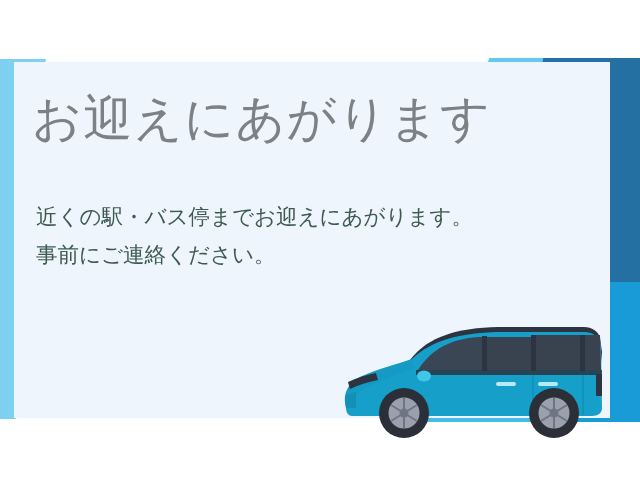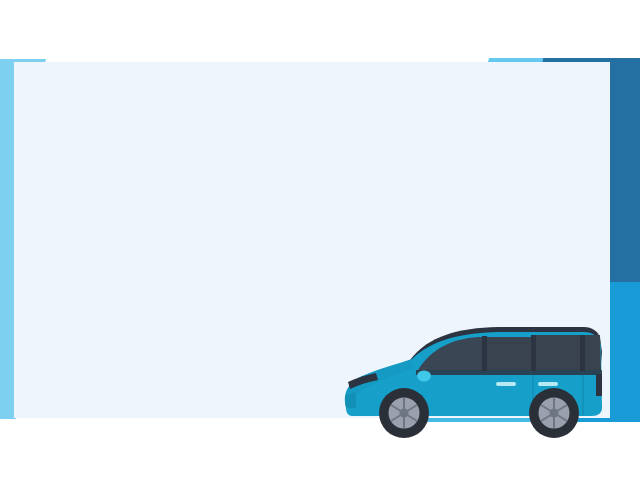--- a/index.html
+++ b/index.html
@@ -149,21 +149,26 @@
   <div class="deco" id="deco-topleft-tab"></div>
   <div class="deco" id="deco-topright-light"></div>
   <div class="deco" id="deco-topright-dark"></div>
   <div class="deco" id="deco-right-dark"></div>
   <div class="deco" id="deco-right-mid"></div>
   <div class="deco" id="deco-bottom-light"></div>
   <div class="deco" id="deco-bottom-dark"></div>
 
   <div id="card">
 
-
+    <div id="title">お迎えにあがります</div>
+
+    <div id="body-text">
+      <span class="line">近くの駅・バス停までお迎えにあがります。</span>
+      <span class="line">事前にご連絡ください。</span>
+    </div>
 
     <svg id="car" viewBox="0 0 290 140">
 
       <path d="M78 48 C 96 24, 126 16, 166 15 L252 15 C260 15, 266 19, 268 26 L270 40 L268 62 L80 62 Z" fill="#2b3440"></path>
 
       <path d="M14 96 C 10 82, 16 70, 30 64 C 48 56, 66 52, 80 47
                C 100 28, 128 21, 166 20 L252 20 C262 20, 268 26, 269 34
                L270 96 C270 101, 266 104, 260 104 L20 104 C16 104, 14 100, 14 96 Z" fill="#159fc9"></path>
 
       <path d="M14 94 C 11 82, 17 71, 30 65 C 46 57, 62 53, 78 48

